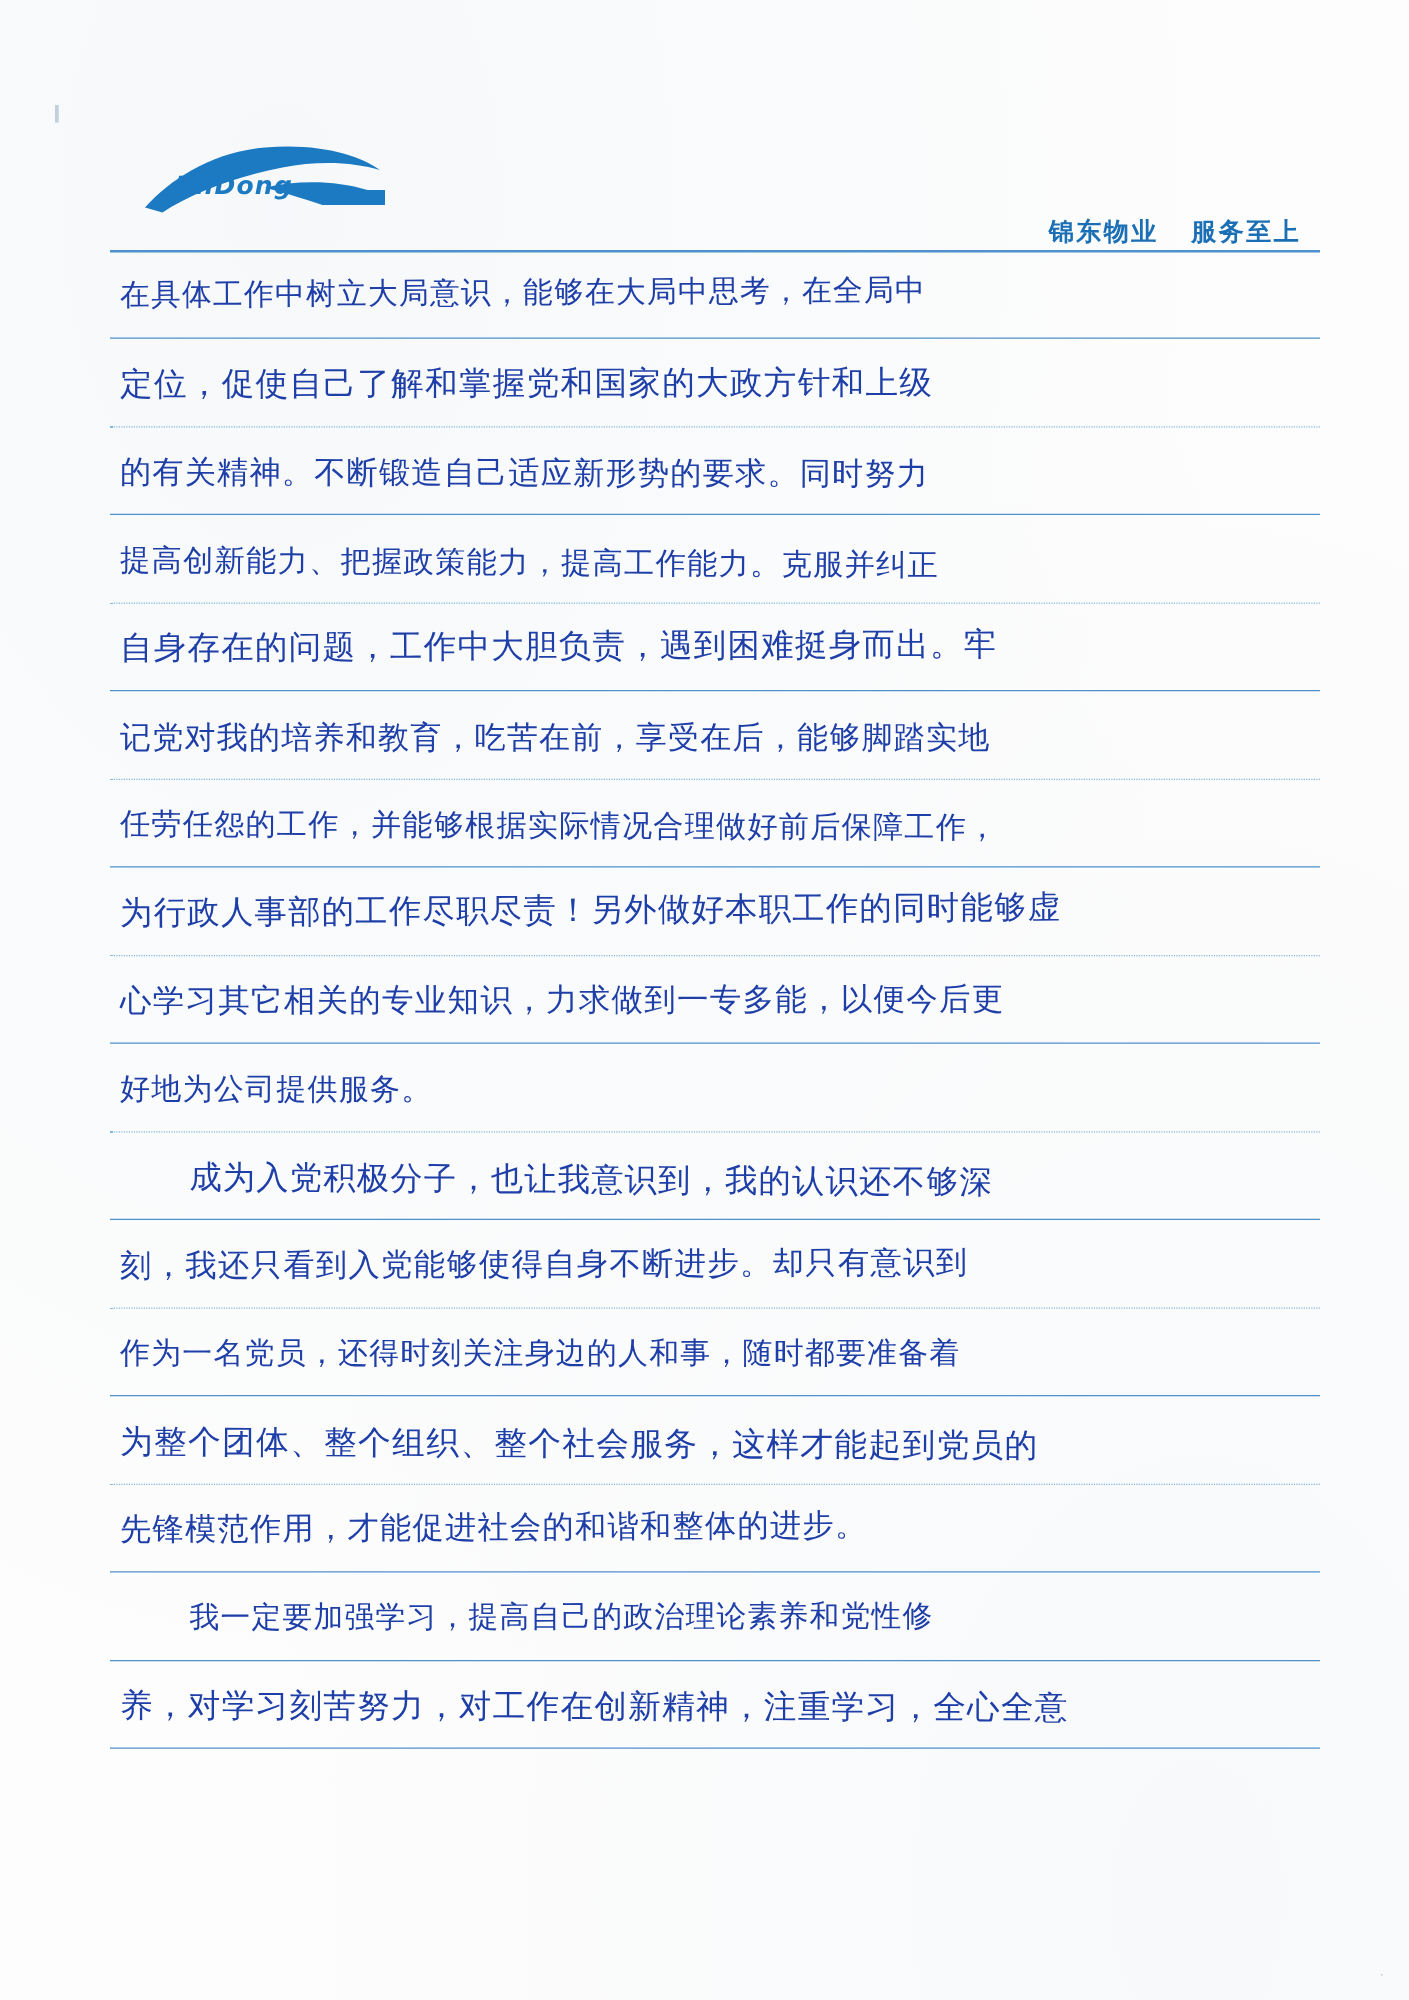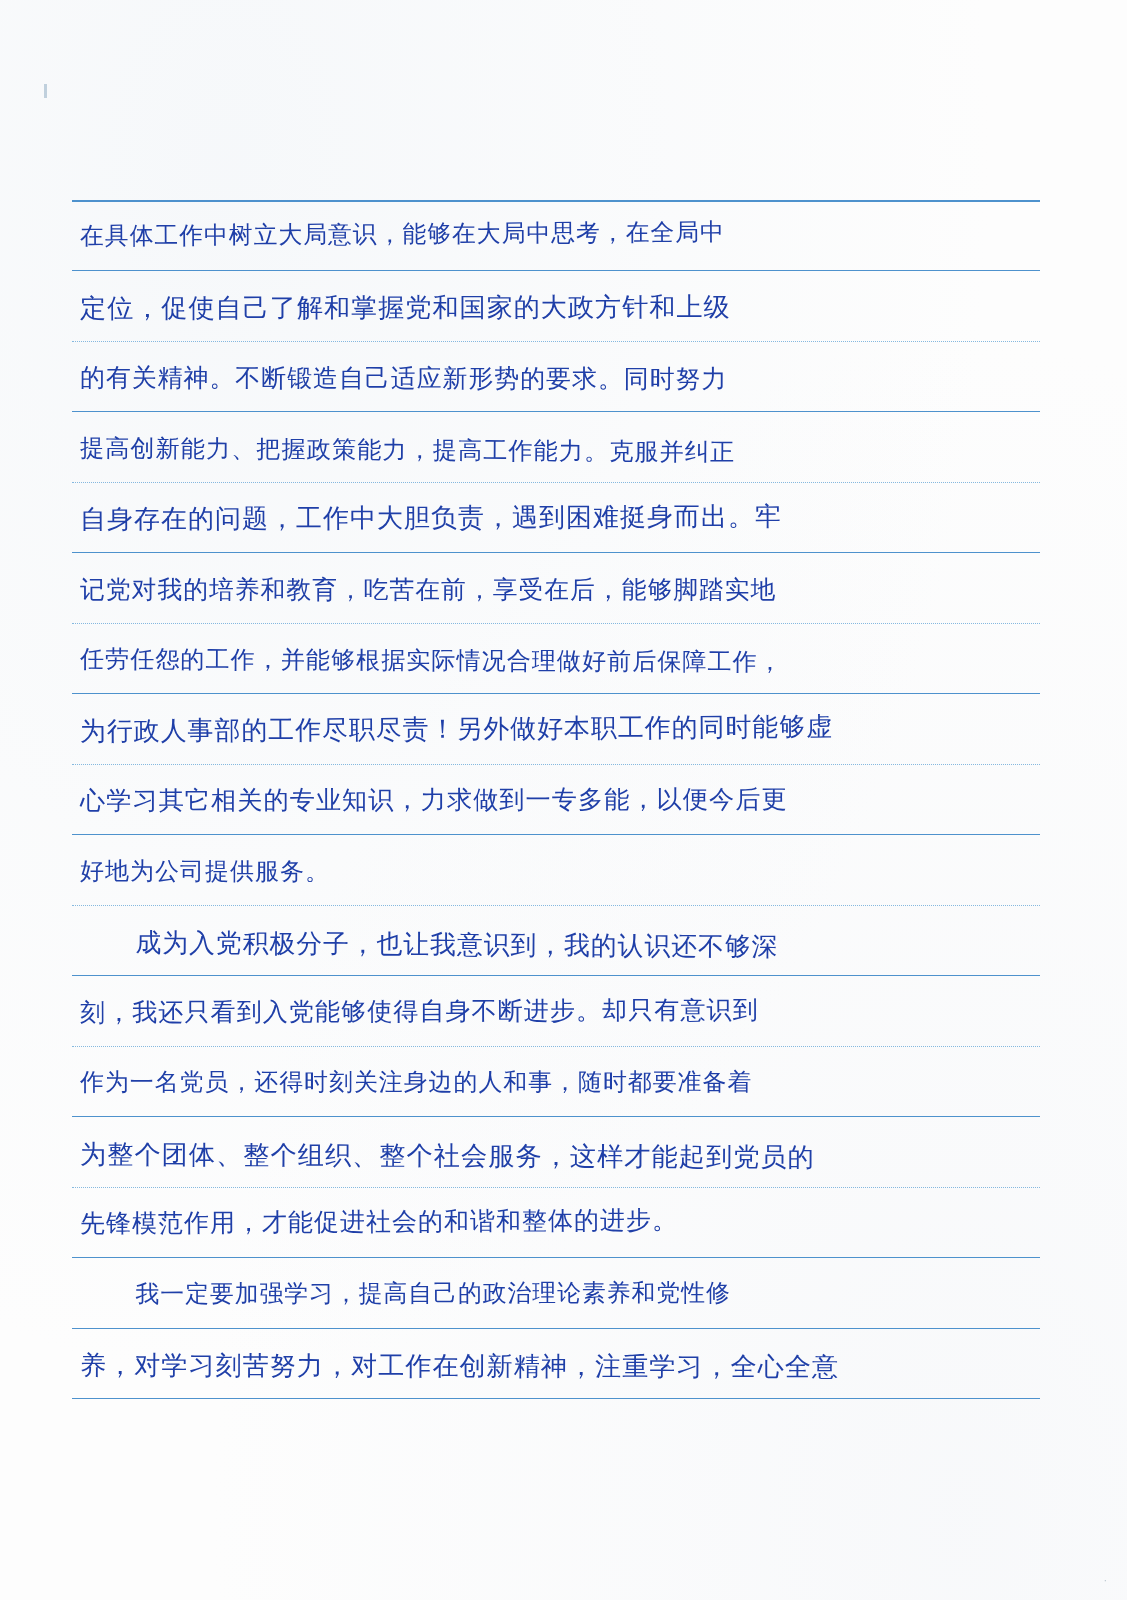--- a/index.html
+++ b/index.html
@@ -53,21 +53,21 @@
     letter-spacing: 2px;
     color: #1b6fb5;
     font-weight: 700;
     white-space: nowrap;
   }
   .tagline .sep { display: inline-block; width: 26px; }
 
   
   .sheet {
     position: absolute;
-    left: 72px;
+    left: 88px;
     top: 200px;
     width: 968px;
     height: 1330px;
     text-decoration: underline;
   }
   .rule {
     position: absolute;
     left: 0;
     width: 968px;
     height: 0;
@@ -114,20 +114,32 @@
     color: #b9c4cd;
   }
 </style>
 </head>
 <body>
 
 <div class="page">
   <div class="paper-tint"></div>
   <div class="margin-mark"></div>
 
+  <div class="letterhead">
+    <div class="logo-wrap">
+      <svg class="logo-svg" width="220" height="70" viewBox="0 0 220 70">
+        <path d="M8 58 C 30 34, 62 14, 104 10 C 146 6, 180 16, 196 28 C 176 22, 148 20, 118 26 C 82 33, 46 46, 22 62 Z" fill="#1b7ac2"></path>
+        <path d="M104 42 C 130 36, 160 36, 186 44 L 200 44 L 200 56 L 150 56 C 132 50, 118 46, 104 42 Z" fill="#1b7ac2"></path>
+        <text x="32" y="47" font-family="DejaVu Sans, sans-serif" font-size="20" font-weight="700" font-style="italic" fill="#1b7ac2" letter-spacing="1">JinDong</text>
+      </svg>
+    </div>
+    <div class="tagline">
+      <span>锦东物业</span><span class="sep"></span><span>服务至上</span>
+    </div>
+  </div>
 
   <div class="sheet">
     <div id="rules">
         <div class="rule top-thick" style="top: 0px;"></div>
         <div class="rule" style="top: 70px;"></div>
         <div class="rule dotted" style="top: 140.5px;"></div>
         <div class="rule" style="top: 211px;"></div>
         <div class="rule dotted" style="top: 281.5px;"></div>
         <div class="rule" style="top: 352px;"></div>
         <div class="rule dotted" style="top: 422.5px;"></div>

